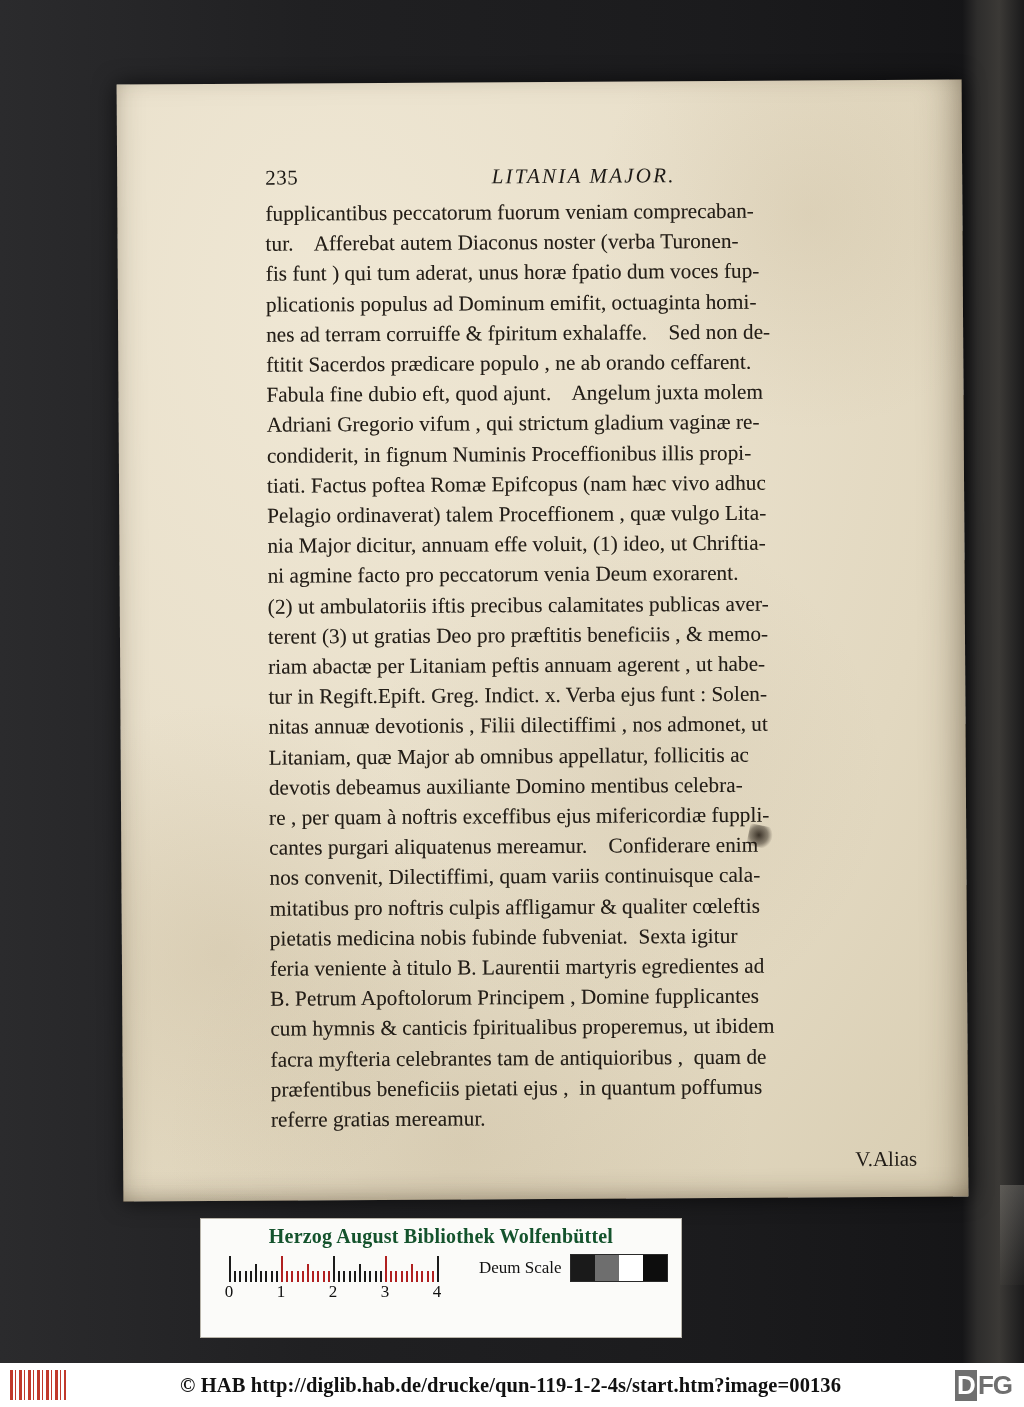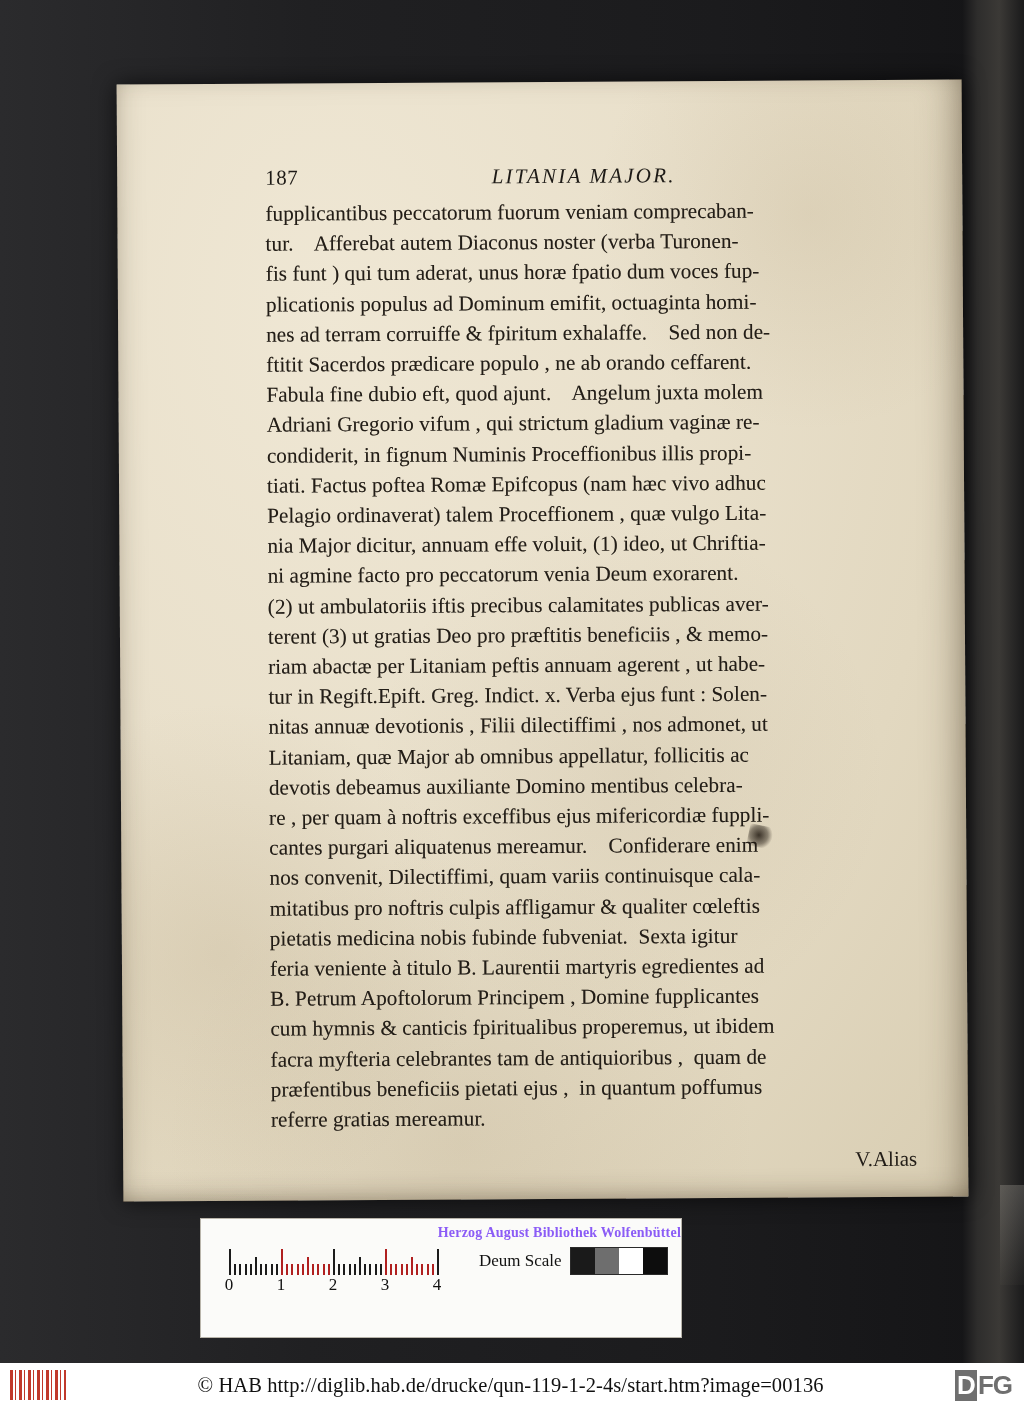--- a/index.html
+++ b/index.html
@@ -130,25 +130,25 @@
   #target-card {
     position: absolute;
     left: 200px;
     top: 1218px;
     width: 480px;
     height: 118px;
     background: #fbfbf9;
     border: 1px solid #b9b5ab;
   }
   #target-title {
-    text-align: right;
+    text-align: center;
     font-family: "Liberation Serif", serif;
     font-weight: bold;
-    font-size: 14px;
-    color: #8b5cf6;
+    font-size: 20px;
+    color: #14532d;
     padding-top: 6px;
     letter-spacing: 0.2px;
   }
   #target-row {
     display: flex;
     align-items: flex-start;
     padding: 6px 10px 0 24px;
   }
   #ruler {
     width: 240px;
@@ -220,20 +220,21 @@
     flex: none;
   }
   #credit-text {
     flex: 1;
     text-align: center;
     font-family: "Liberation Serif", serif;
     font-size: 20.5px;
     color: #111;
     letter-spacing: 0.1px;
     white-space: nowrap;
+    font-weight: bold;
   }
   #dfg-logo {
     margin-right: 12px;
     font-family: "Liberation Sans", sans-serif;
     font-weight: bold;
     font-size: 26px;
     color: #6f6f6f;
     letter-spacing: -1px;
     display: flex;
     align-items: center;
@@ -250,21 +251,21 @@
 
 <div id="scan-background"></div>
 <div id="book-gutter"></div>
 <div id="gutter-highlight"></div>
 
 <div id="page-sheet">
   <div id="page-texture"></div>
 
   <div id="text-block">
     <div id="header-line">
-      <span id="page-number">187</span>
+      <span id="page-number">235</span>
       <span id="running-title">LITANIA MAJOR.</span>
     </div>
 
     <div class="body-line">fupplicantibus peccatorum fuorum veniam comprecaban-</div>
     <div class="body-line">tur.    Afferebat autem Diaconus noster (verba Turonen-</div>
     <div class="body-line">fis funt ) qui tum aderat, unus horæ fpatio dum voces fup-</div>
     <div class="body-line">plicationis populus ad Dominum emifit, octuaginta homi-</div>
     <div class="body-line">nes ad terram corruiffe &amp; fpiritum exhalaffe.    Sed non de-</div>
     <div class="body-line">ftitit Sacerdos prædicare populo , ne ab orando ceffarent.</div>
     <div class="body-line">Fabula fine dubio eft, quod ajunt.    Angelum juxta molem</div>

